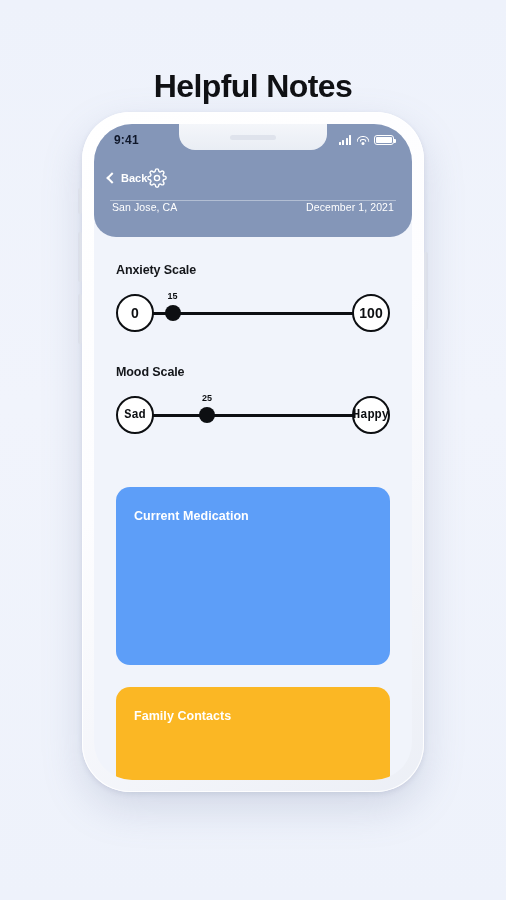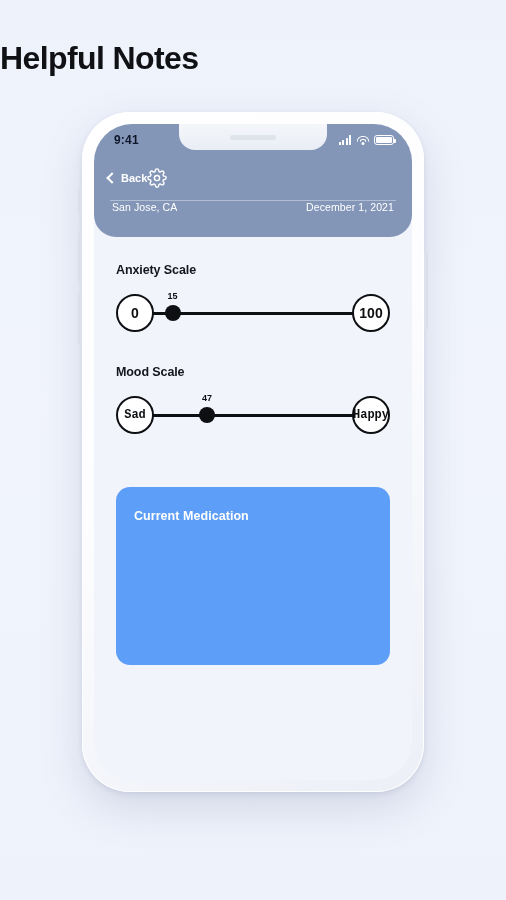--- a/index.html
+++ b/index.html
@@ -13,21 +13,22 @@
 
   .page {
     position:relative;
     width:506px; height:900px;
     background:linear-gradient(180deg,#eef2fb 0%,#f1f4fc 45%,#eef2fb 100%);
   }
 
   
   .page-title {
     position:absolute;
-    top:40px; left:0; right:0;
+    top:68px; left:0; right:0;
+    text-align:center;
     font-size:32px;
     font-weight:bold;
     letter-spacing:-0.6px;
     color:#101114;
   }
 
   
   .phone {
     position:absolute;
     left:82px; top:112px;
@@ -338,27 +339,30 @@
         </div>
 
         <div class="section">
           <div class="section-label">Mood Scale</div>
           <div class="slider">
             <div class="slider-track"></div>
             <div class="endcap word">Sad</div>
             <div class="slider-spacer"></div>
             <div class="endcap word">Happy</div>
             <div class="handle" id="handle-1" style="left: 91px;">
-              <span class="handle-value">47</span>
+              <span class="handle-value">25</span>
             </div>
           </div>
         </div>
       </div>
 
       <div class="cards">
         <div class="card card-medication">
           <span>Current Medication</span>
         </div>
+        <div class="card card-contacts">
+          <span>Family Contacts</span>
+        </div>
       </div>
 
     </div>
   </div>
 </div>
 
 </body></html>

